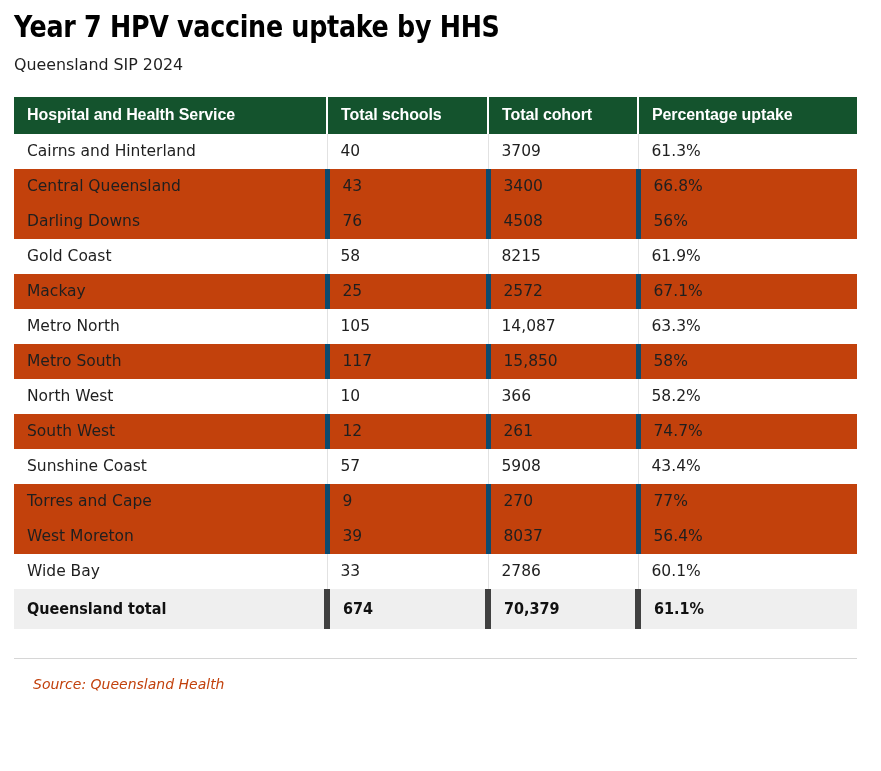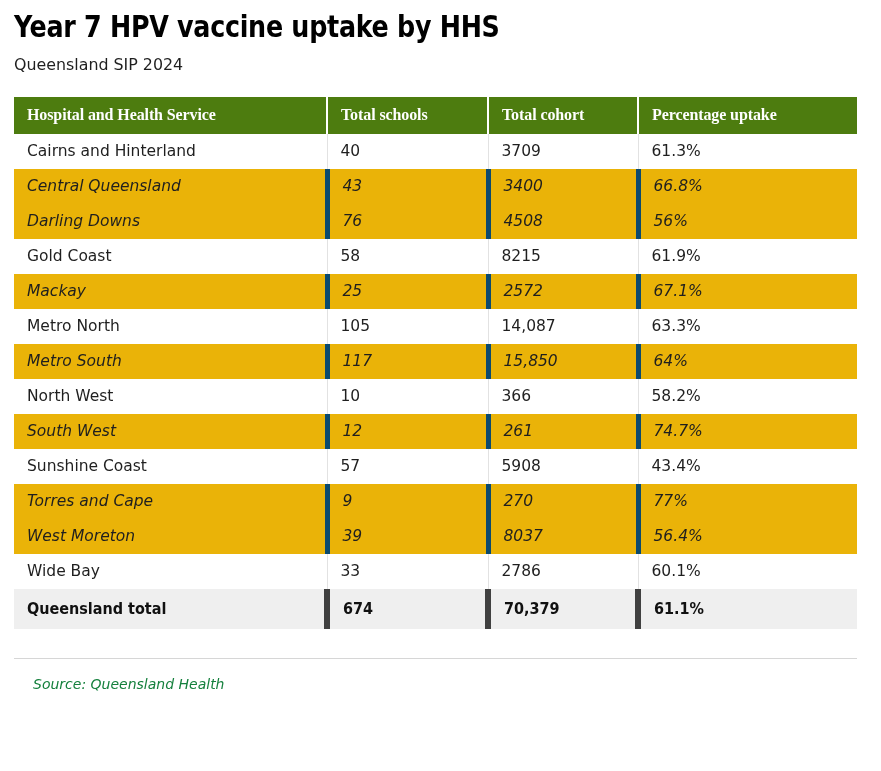--- a/index.html
+++ b/index.html
@@ -56,28 +56,28 @@
     border-collapse: collapse;
     width: 843px;
     table-layout: fixed;
   }
   table.data col.c0 { width: 313px; }
   table.data col.c1 { width: 161px; }
   table.data col.c2 { width: 150px; }
   table.data col.c3 { width: 219px; }
 
   thead th {
-    background: #4d7c0f;
+    background: #14532d;
     color: #ffffff;
     text-align: left;
     font-size: 16px;
     font-weight: bold;
     padding: 9px 0 10px 13px;
     height: 21px;
-    font-family: Liberation Serif, serif;
+    font-family: Liberation Sans, sans-serif;
     letter-spacing: -0.1px;
     box-sizing: border-box;
     white-space: nowrap;
   }
   thead th + th {
     border-left: 2px solid #ffffff;
   }
 
   tbody td {
     font-size: 15.5px;
@@ -87,22 +87,21 @@
     line-height: 35px;
     box-sizing: border-box;
     white-space: nowrap;
     overflow: hidden;
     font-weight: normal;
   }
   tbody td + td {
     border-left: 1px solid #e2e2e2;
   }
   tbody tr.alt td {
-    background: #eab308;
-    font-style: italic;
+    background: #c2410c;
   }
   tbody tr.alt td + td {
     border-left: 5px solid #0c4a6e;
   }
   tbody tr.total td {
     background: #efefef;
     font-weight: bold;
     color: #111111;
     font-family: "DejaVu Sans Condensed", "Liberation Sans Narrow", "Liberation Sans", sans-serif;
     font-size: 16px;
@@ -119,21 +118,21 @@
     margin: 29px 0 0 0;
     width: 843px;
     height: 1px;
     background: #d6d6d6;
   }
   .source {
     margin: 0;
     padding: 17px 0 0 19px;
     font-size: 14px;
     font-style: italic;
-    color: #15803d;
+    color: #c2410c;
     white-space: nowrap;
   }
 </style>
 </head>
 <body>
 
 <div class="page">
 
   <h1 class="title">Year 7 HPV vaccine uptake by HHS</h1>
 
@@ -189,21 +188,21 @@
           <tr>
             <td>Metro North</td>
             <td>105</td>
             <td>14,087</td>
             <td>63.3%</td>
           </tr>
           <tr class="alt">
             <td>Metro South</td>
             <td>117</td>
             <td>15,850</td>
-            <td>64%</td>
+            <td>58%</td>
           </tr>
           <tr>
             <td>North West</td>
             <td>10</td>
             <td>366</td>
             <td>58.2%</td>
           </tr>
           <tr class="alt">
             <td>South West</td>
             <td>12</td>

